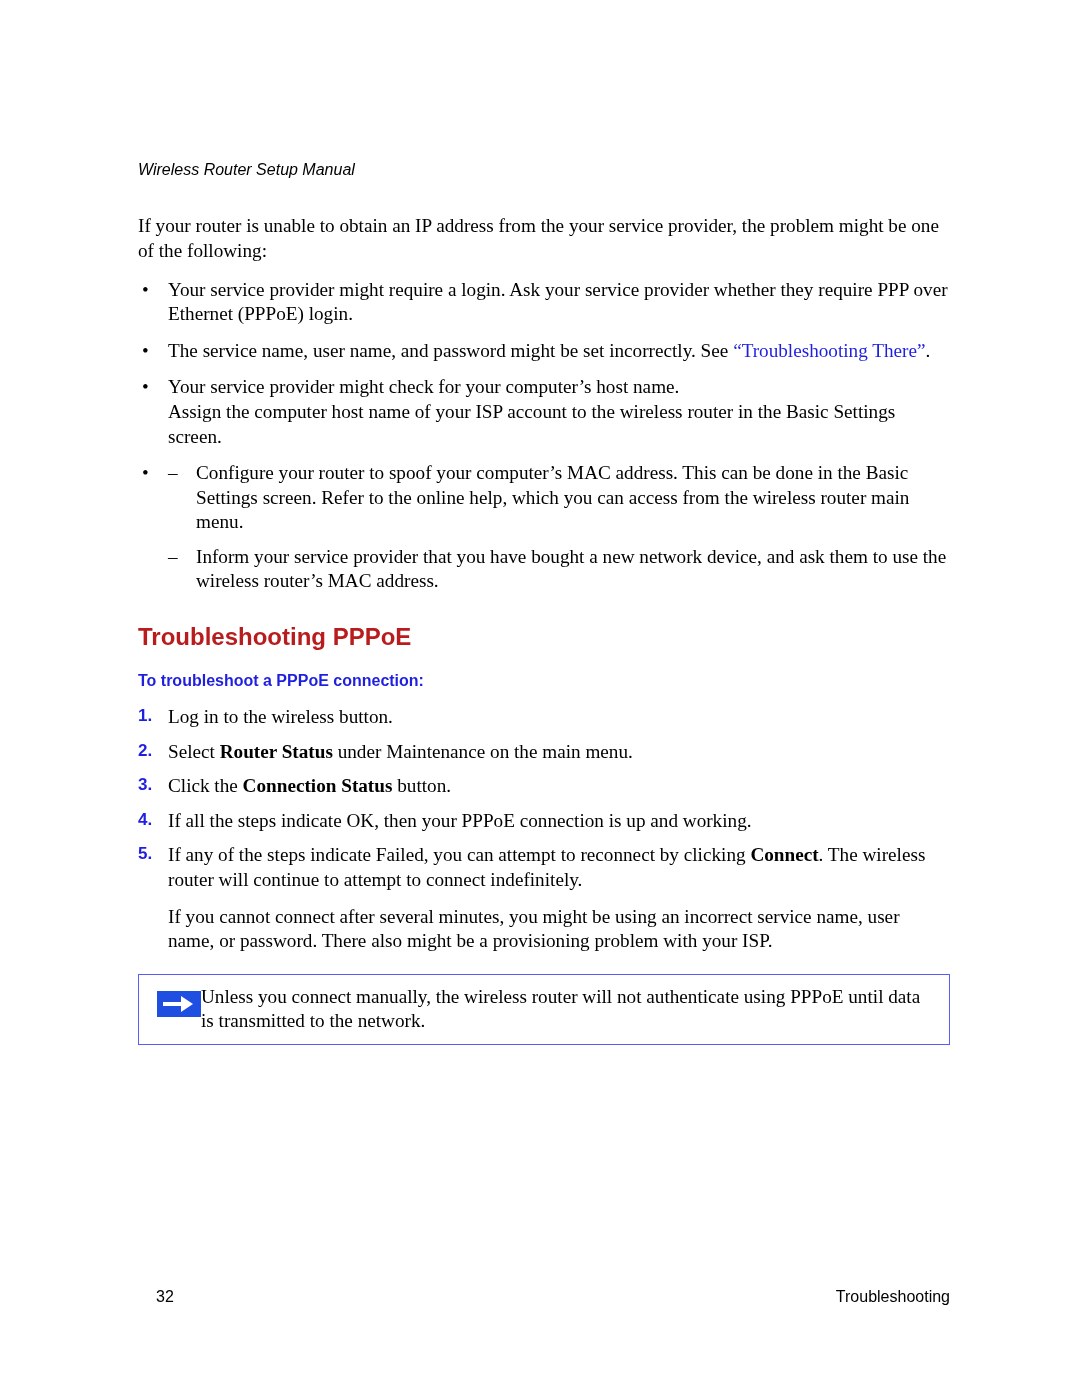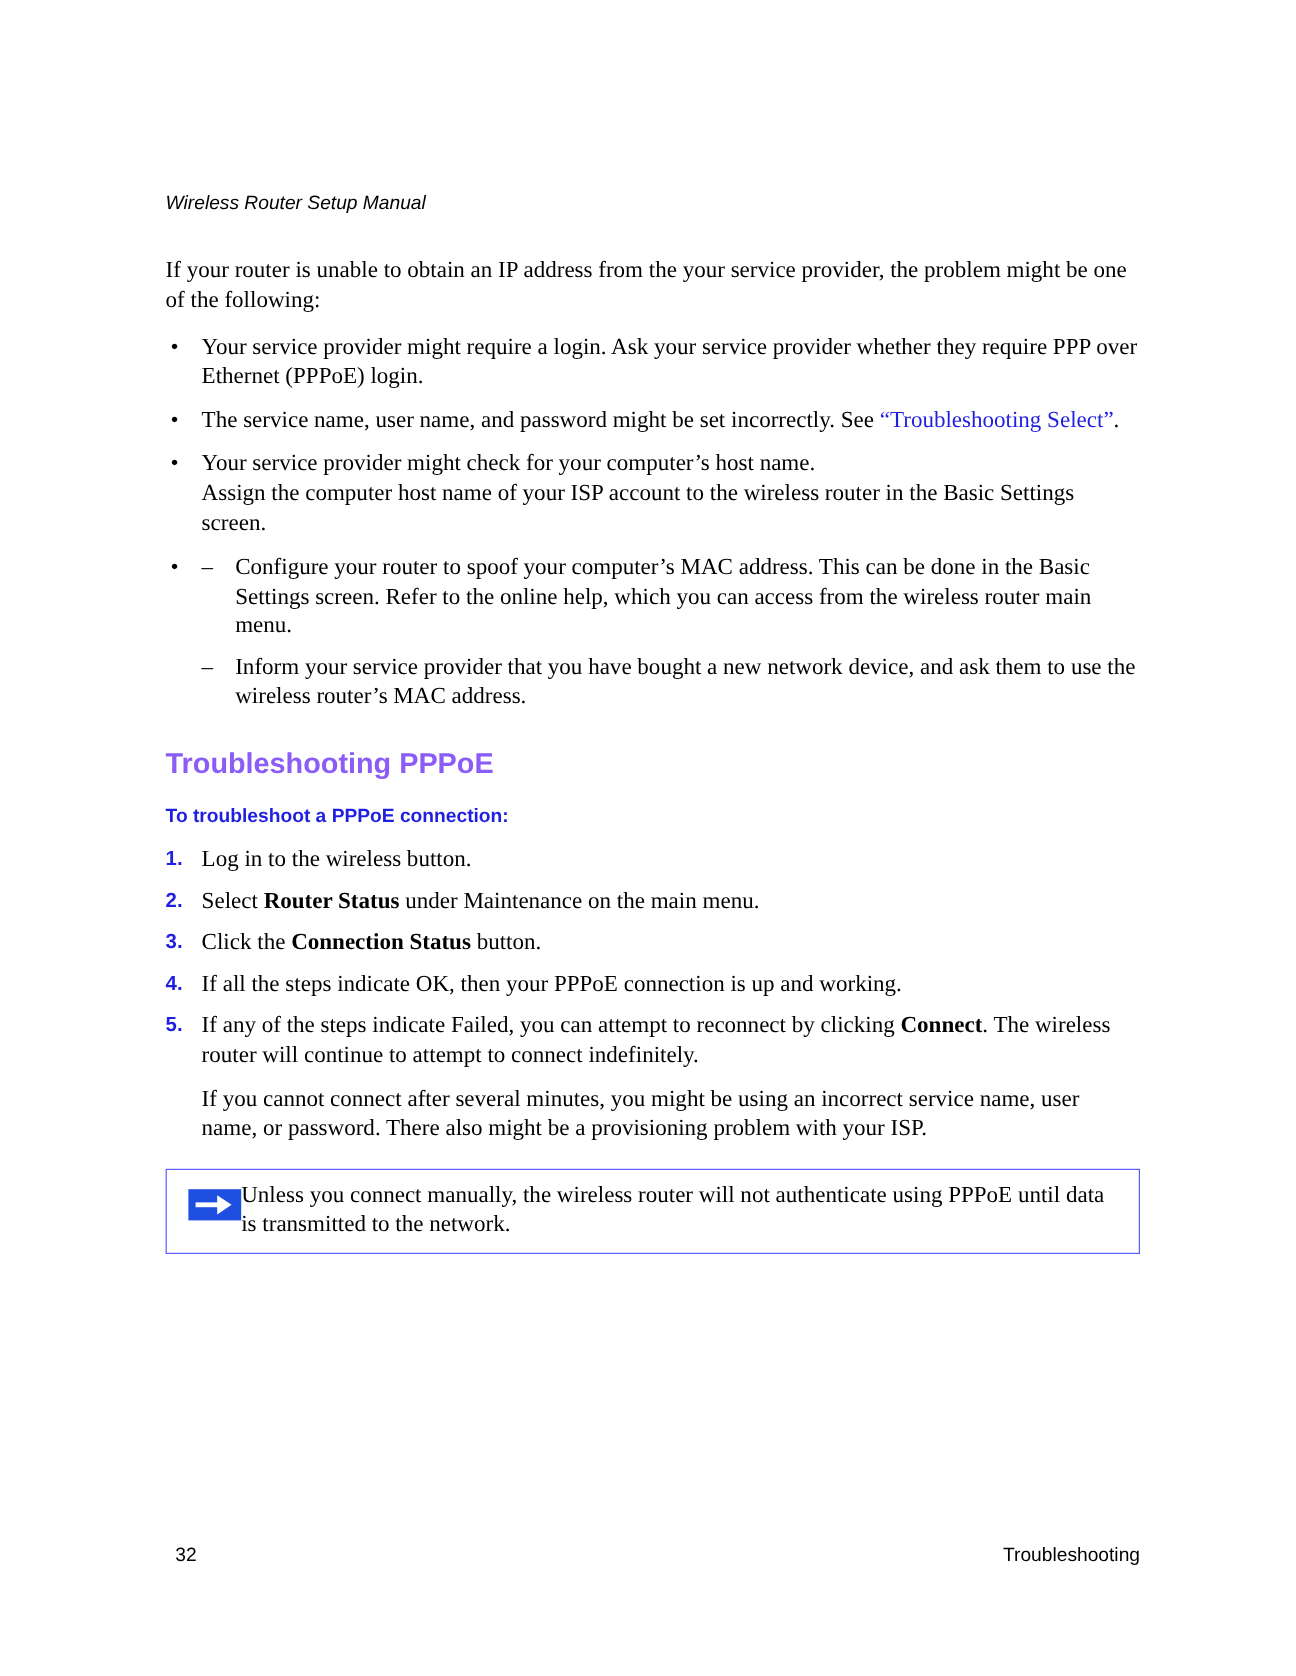--- a/index.html
+++ b/index.html
@@ -58,21 +58,21 @@
     position: absolute;
     left: 0;
     top: 0;
   }
   .link {
     color: #1f1fe0;
   }
   .section-heading {
     font-family: Arial, Helvetica, sans-serif;
     font-weight: bold;
-    color: #8b5cf6;
+    color: #b91c1c;
     font-size: 24px;
     margin: 28px 0 18px 0;
   }
   .sub-heading {
     font-family: Arial, Helvetica, sans-serif;
     font-weight: bold;
     color: #1f1fe0;
     font-size: 16px;
     margin: 6px 0 14px 0;
   }
@@ -135,21 +135,21 @@
     height: 0;
     border-top: 8px solid transparent;
     border-bottom: 8px solid transparent;
     border-left: 12px solid #fff;
   }
   .note-text {
     flex: 1;
   }
   .footer {
     position: absolute;
-    left: 146px;
+    left: 156px;
     right: 130px;
     bottom: 90px;
     display: flex;
     justify-content: space-between;
     font-family: Arial, Helvetica, sans-serif;
     font-size: 16px;
   }
   .bold { font-weight: bold; }
 </style>
 </head>
@@ -157,21 +157,21 @@
 
 <div class="page">
 
   <div class="running-header">Wireless Router Setup Manual</div>
 
   <p class="intro-p">If your router is unable to obtain an IP address from the your service provider, the problem might be one of the following:</p>
 
   <ul class="bullets">
     <li>Your service provider might require a login. Ask your service provider whether they require PPP over Ethernet (PPPoE) login.</li>
     <li>
-      <span>The service name, user name, and password might be set incorrectly. See </span><span class="link">“Troubleshooting Select”</span><span>.</span>
+      <span>The service name, user name, and password might be set incorrectly. See </span><span class="link">“Troubleshooting There”</span><span>.</span>
     </li>
     <li>
       <span>Your service provider might check for your computer’s host name.</span><br>
       <span>Assign the computer host name of your ISP account to the wireless router in the Basic Settings screen.</span>
     </li>
     <li>
       <ul class="dashes">
         <li>Configure your router to spoof your computer’s MAC address. This can be done in the Basic Settings screen. Refer to the online help, which you can access from the wireless router main menu.</li>
         <li>Inform your service provider that you have bought a new network device, and ask them to use the wireless router’s MAC address.</li>
       </ul>

